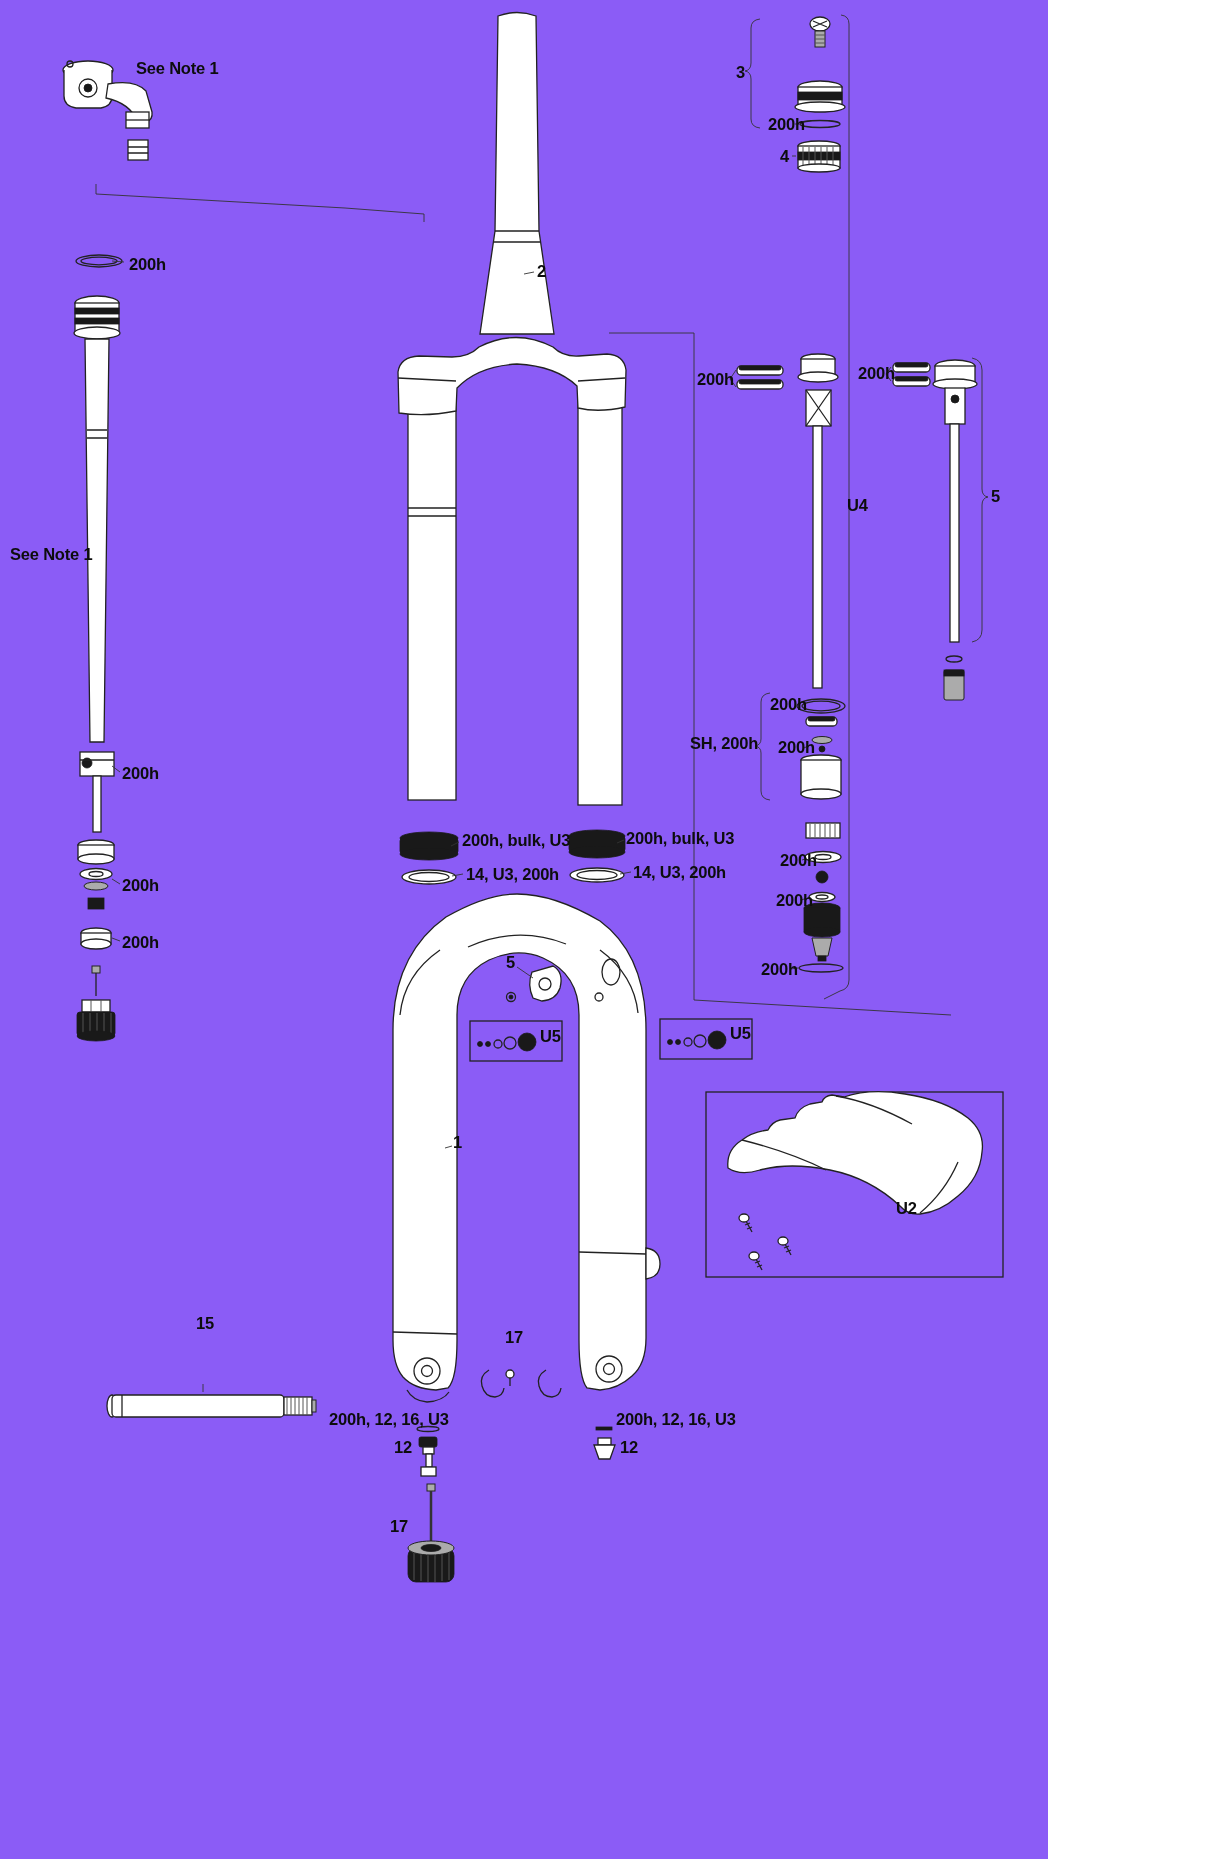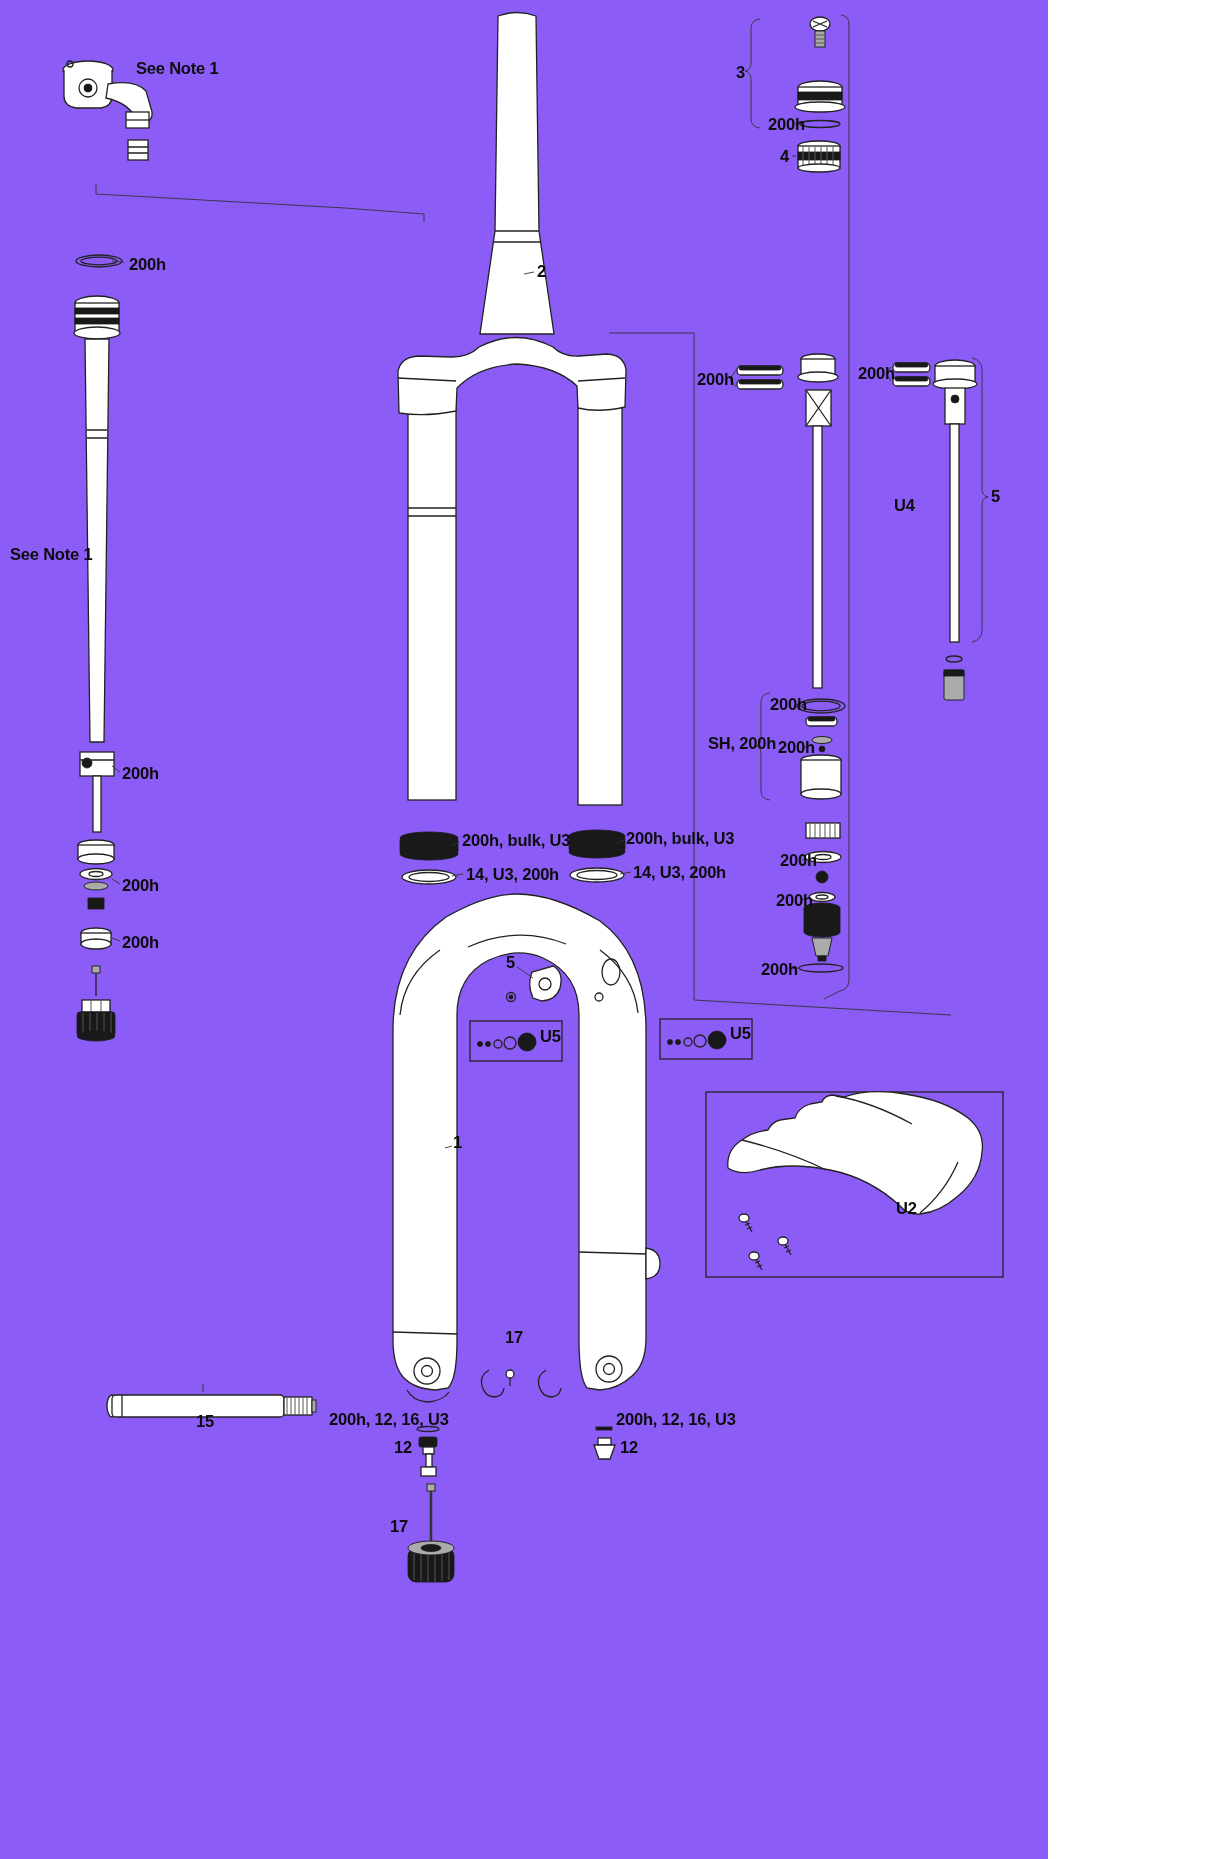--- a/index.html
+++ b/index.html
@@ -329,41 +329,41 @@
 
 <span class="lbl" style="left:136px;top:60px">See Note 1</span>
 <span class="lbl" style="left:129px;top:256px">200h</span>
 <span class="lbl" style="left:10px;top:546px">See Note 1</span>
 <span class="lbl" style="left:537px;top:263px">2</span>
 <span class="lbl" style="left:736px;top:64px">3</span>
 <span class="lbl" style="left:768px;top:116px">200h</span>
 <span class="lbl" style="left:780px;top:148px">4</span>
 <span class="lbl" style="left:697px;top:371px">200h</span>
 <span class="lbl" style="left:858px;top:365px">200h</span>
-<span class="lbl" style="left:894px;top:497px">U4</span>
+<span class="lbl" style="left:847px;top:497px">U4</span>
 <span class="lbl" style="left:991px;top:488px">5</span>
 <span class="lbl" style="left:770px;top:696px">200h</span>
-<span class="lbl" style="left:708px;top:735px">SH, 200h</span>
+<span class="lbl" style="left:690px;top:735px">SH, 200h</span>
 <span class="lbl" style="left:778px;top:739px">200h</span>
 <span class="lbl" style="left:122px;top:765px">200h</span>
 <span class="lbl" style="left:462px;top:832px">200h, bulk, U3</span>
 <span class="lbl" style="left:466px;top:866px">14, U3, 200h</span>
 <span class="lbl" style="left:626px;top:830px">200h, bulk, U3</span>
 <span class="lbl" style="left:633px;top:864px">14, U3, 200h</span>
 <span class="lbl" style="left:780px;top:852px">200h</span>
 <span class="lbl" style="left:122px;top:877px">200h</span>
 <span class="lbl" style="left:776px;top:892px">200h</span>
 <span class="lbl" style="left:122px;top:934px">200h</span>
 <span class="lbl" style="left:761px;top:961px">200h</span>
 <span class="lbl" style="left:506px;top:954px">5</span>
 <span class="lbl" style="left:540px;top:1028px">U5</span>
 <span class="lbl" style="left:730px;top:1025px">U5</span>
 <span class="lbl" style="left:453px;top:1134px">1</span>
 <span class="lbl" style="left:896px;top:1200px">U2</span>
-<span class="lbl" style="left:196px;top:1413px">15</span>
+<span class="lbl" style="left:196px;top:1315px">15</span>
 <span class="lbl" style="left:505px;top:1329px">17</span>
 <span class="lbl" style="left:329px;top:1411px">200h, 12, 16, U3</span>
 <span class="lbl" style="left:394px;top:1439px">12</span>
 <span class="lbl" style="left:616px;top:1411px">200h, 12, 16, U3</span>
 <span class="lbl" style="left:620px;top:1439px">12</span>
 <span class="lbl" style="left:390px;top:1518px">17</span>
 
 </div>
 
 </body></html>

